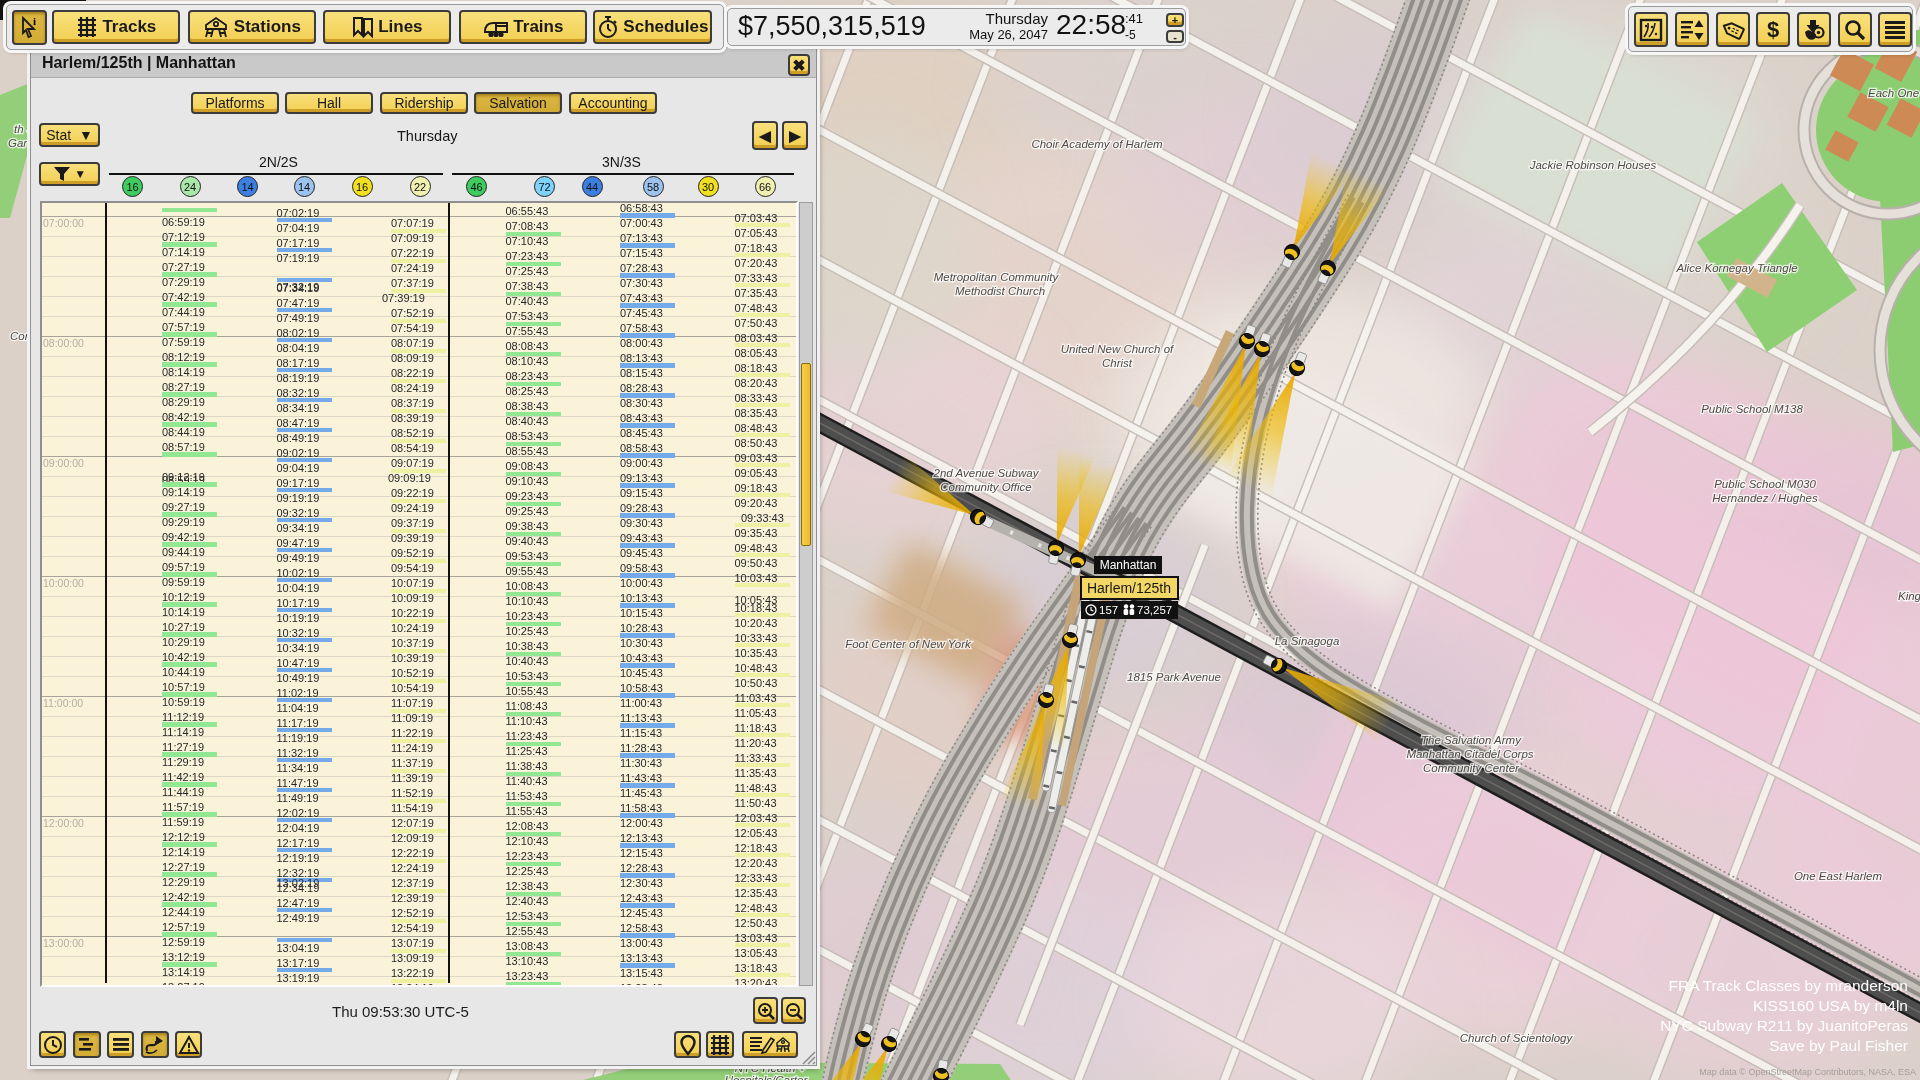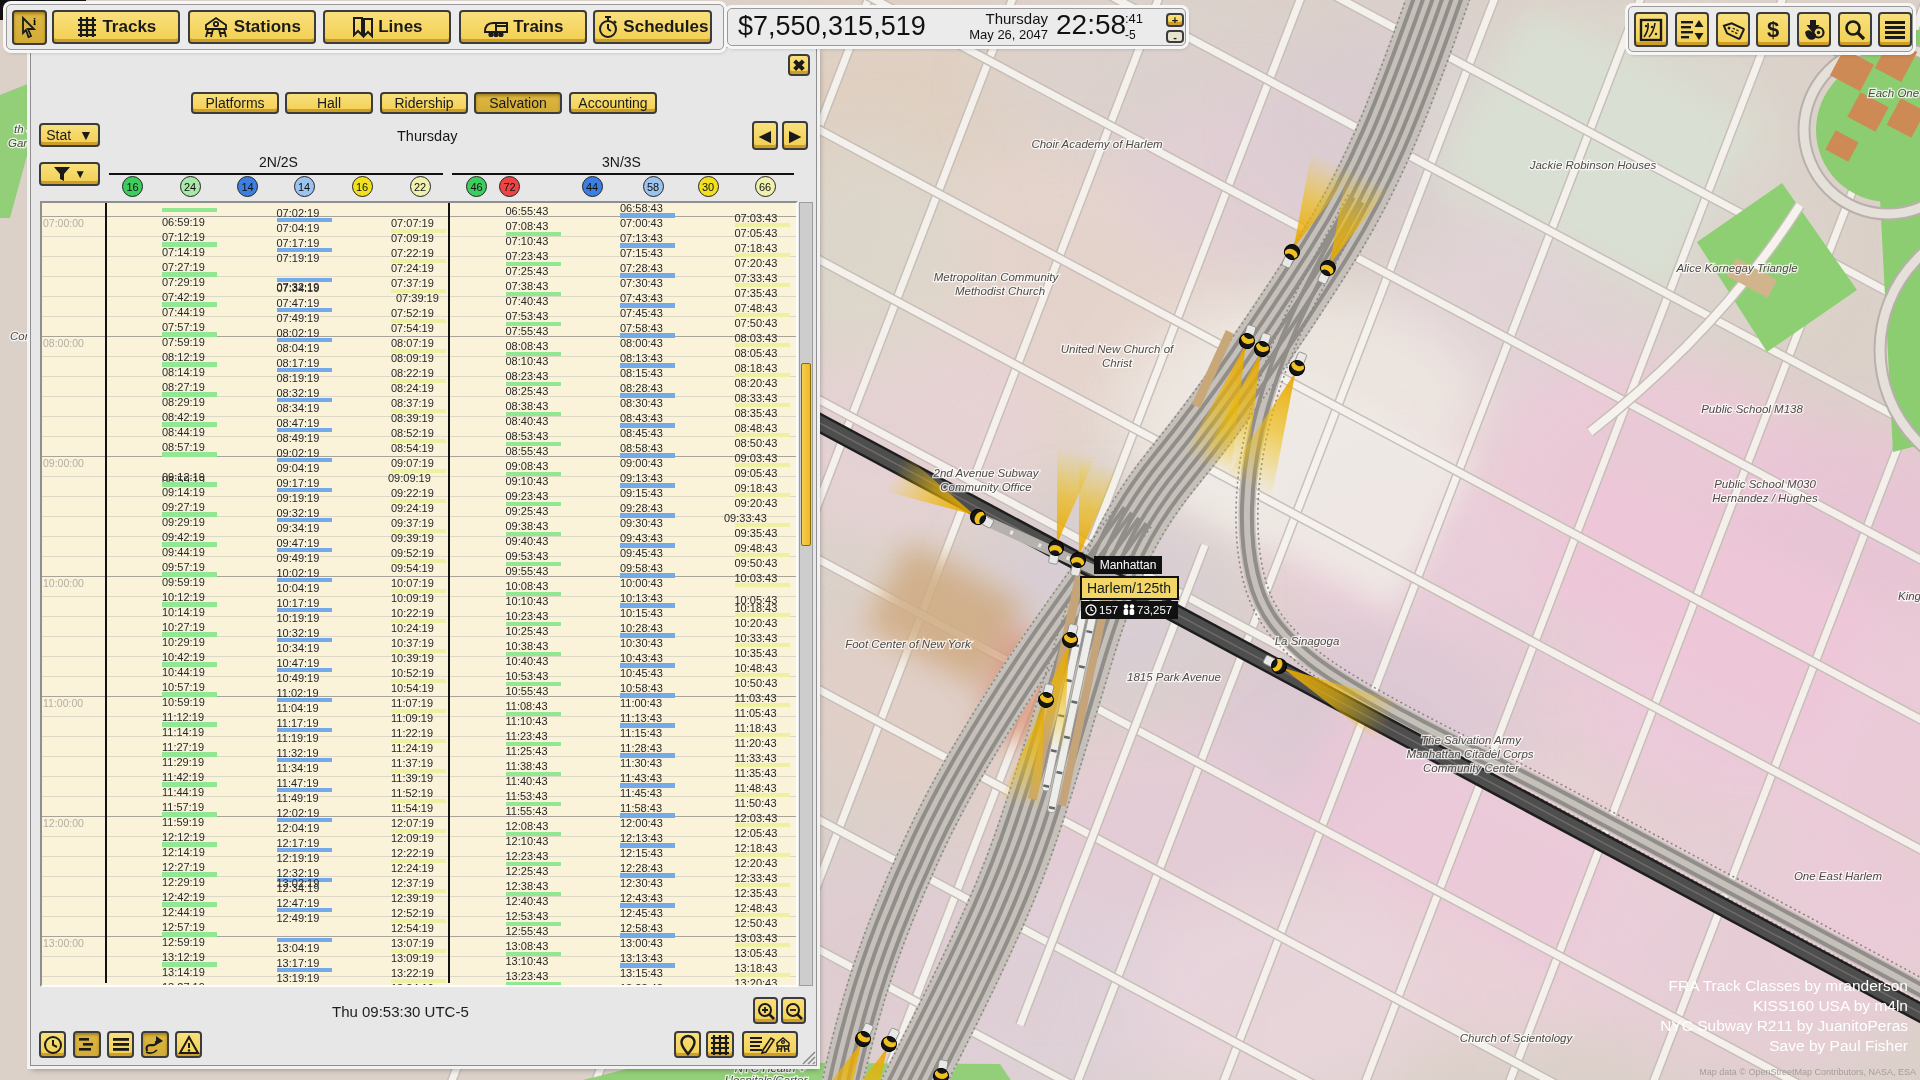--- a/index.html
+++ b/index.html
@@ -328,20 +328,23 @@
       </g>
       <rect x="0" y="0" width="86" height="6" fill="#111"></rect>
       <rect x="0" y="6" width="8" height="14" fill="#111"></rect>
       <text x="14" y="133" font-size="11.5" font-style="italic" text-anchor="start" fill="#4f4a45" stroke="#ffffff" stroke-width="2.6" stroke-opacity="0.75" paint-order="stroke" font-family="Liberation Sans, sans-serif">th St C</text>
       <text x="8" y="147" font-size="11.5" font-style="italic" text-anchor="start" fill="#4f4a45" stroke="#ffffff" stroke-width="2.6" stroke-opacity="0.75" paint-order="stroke" font-family="Liberation Sans, sans-serif">Gara</text>
       <text x="10" y="340" font-size="11.5" font-style="italic" text-anchor="start" fill="#4f4a45" stroke="#ffffff" stroke-width="2.6" stroke-opacity="0.75" paint-order="stroke" font-family="Liberation Sans, sans-serif">Con</text>
     </svg>
   </div>
 
 <div class="win">
+  <div class="tbar">
+      <div class="t">Harlem/125th | Manhattan</div>
+    </div>
   <div class="ybtn" style="left:757px;top:6px;width:22px;height:22px;font-size:16px">✖</div>
   <div class="ybtn tab" style="left:160px">Platforms</div>
   <div class="ybtn tab" style="left:254px">Hall</div>
   <div class="ybtn tab" style="left:349px">Ridership</div>
   <div class="ybtn tab sel" style="left:443px">Salvation</div>
   <div class="ybtn tab" style="left:538px">Accounting</div>
   <div class="ybtn" style="left:8px;top:75px;width:61px;height:24px;font-size:14px;font-weight:400">Stat&nbsp; ▼</div>
   <div class="abs" style="left:366px;top:80px;font-size:14.5px;color:#161616">Thursday</div>
   <div class="ybtn" style="left:721px;top:73px;width:26px;height:29px;font-size:15px">◀</div>
   <div class="ybtn" style="left:751px;top:73px;width:26px;height:29px;font-size:15px">▶</div>
@@ -352,21 +355,21 @@
   <div class="abs" style="left:571px;top:106px;font-size:14px;color:#161616">3N/3S</div>
   <div class="abs" style="left:78px;top:125px;width:334px;height:2px;background:#111"></div>
   <div class="abs" style="left:421px;top:125px;width:342px;height:2px;background:#111"></div>
   <div class="badge" style="left:91.0px;background:#3ecc5e">16</div>
     <div class="badge" style="left:148.5px;background:#aae8aa">24</div>
     <div class="badge" style="left:206.0px;background:#3d7fe0">14</div>
     <div class="badge" style="left:262.5px;background:#9cc2ee">14</div>
     <div class="badge" style="left:320.5px;background:#f0e020">16</div>
     <div class="badge" style="left:378.5px;background:#f0f0b0">22</div>
     <div class="badge" style="left:435.0px;background:#3ecc5e">46</div>
-    <div class="badge" style="left:468px;background:#ef4444">72</div>
+    <div class="badge" style="left:503px;background:#7dd3fc">72</div>
     <div class="badge" style="left:550.5px;background:#3d7fe0">44</div>
     <div class="badge" style="left:611.5px;background:#9cc2ee">58</div>
     <div class="badge" style="left:666.5px;background:#f0e020">30</div>
     <div class="badge" style="left:723.5px;background:#f0f0b0">66</div>
   <div class="ttpanel">
       <div class="tt">
     <div class="hline" style="top:218px"></div>
         <div class="hlab" style="top:219px">07:00:00</div>
         <div class="mline" style="top:238px"></div>
         <div class="mline" style="top:258px"></div>
@@ -571,21 +574,21 @@
         <div class="bar" style="left:276.5px;top:970.1px;background:#74aaea"></div>
         <div class="tm" style="left:276.5px;top:973.7px">13:19:19</div>
         <div class="tm" style="left:391.0px;top:219.1px">07:07:19</div>
         <div class="bar" style="left:391.0px;top:230.5px;background:#eef0a2"></div>
         <div class="tm" style="left:391.0px;top:234.1px">07:09:19</div>
         <div class="tm" style="left:391.0px;top:249.1px">07:22:19</div>
         <div class="bar" style="left:391.0px;top:260.5px;background:#eef0a2"></div>
         <div class="tm" style="left:391.0px;top:264.1px">07:24:19</div>
         <div class="tm" style="left:391.0px;top:279.1px">07:37:19</div>
         <div class="bar" style="left:391.0px;top:290.5px;background:#eef0a2"></div>
-        <div class="tm" style="left:396px;top:294.1px">07:39:19</div>
+        <div class="tm" style="left:382px;top:294.1px">07:39:19</div>
         <div class="tm" style="left:391.0px;top:309.1px">07:52:19</div>
         <div class="bar" style="left:391.0px;top:320.5px;background:#eef0a2"></div>
         <div class="tm" style="left:391.0px;top:324.1px">07:54:19</div>
         <div class="tm" style="left:391.0px;top:339.1px">08:07:19</div>
         <div class="bar" style="left:391.0px;top:350.5px;background:#eef0a2"></div>
         <div class="tm" style="left:391.0px;top:354.1px">08:09:19</div>
         <div class="tm" style="left:391.0px;top:369.1px">08:22:19</div>
         <div class="bar" style="left:391.0px;top:380.5px;background:#eef0a2"></div>
         <div class="tm" style="left:391.0px;top:384.1px">08:24:19</div>
         <div class="tm" style="left:391.0px;top:399.1px">08:37:19</div>
@@ -829,21 +832,21 @@
         <div class="tm" style="left:734.5px;top:408.5px">08:35:43</div>
         <div class="tm" style="left:734.5px;top:423.5px">08:48:43</div>
         <div class="bar" style="left:734.5px;top:434.9px;background:#eef0a2"></div>
         <div class="tm" style="left:734.5px;top:438.5px">08:50:43</div>
         <div class="tm" style="left:734.5px;top:453.5px">09:03:43</div>
         <div class="bar" style="left:734.5px;top:464.9px;background:#eef0a2"></div>
         <div class="tm" style="left:734.5px;top:468.5px">09:05:43</div>
         <div class="tm" style="left:734.5px;top:483.5px">09:18:43</div>
         <div class="bar" style="left:734.5px;top:494.9px;background:#eef0a2"></div>
         <div class="tm" style="left:734.5px;top:498.5px">09:20:43</div>
-        <div class="tm" style="left:724px;top:513.5px">09:33:43</div>
+        <div class="tm" style="left:741px;top:513.5px">09:33:43</div>
         <div class="bar" style="left:734.5px;top:524.9px;background:#eef0a2"></div>
         <div class="tm" style="left:734.5px;top:528.5px">09:35:43</div>
         <div class="tm" style="left:734.5px;top:543.5px">09:48:43</div>
         <div class="bar" style="left:734.5px;top:554.9px;background:#eef0a2"></div>
         <div class="tm" style="left:734.5px;top:558.5px">09:50:43</div>
         <div class="tm" style="left:734.5px;top:573.5px">10:03:43</div>
         <div class="bar" style="left:734.5px;top:584.9px;background:#eef0a2"></div>
         <div class="tm" style="left:734.5px;top:596px">10:05:43</div>
         <div class="tm" style="left:734.5px;top:603.5px">10:18:43</div>
         <div class="bar" style="left:734.5px;top:614.9px;background:#eef0a2"></div>

